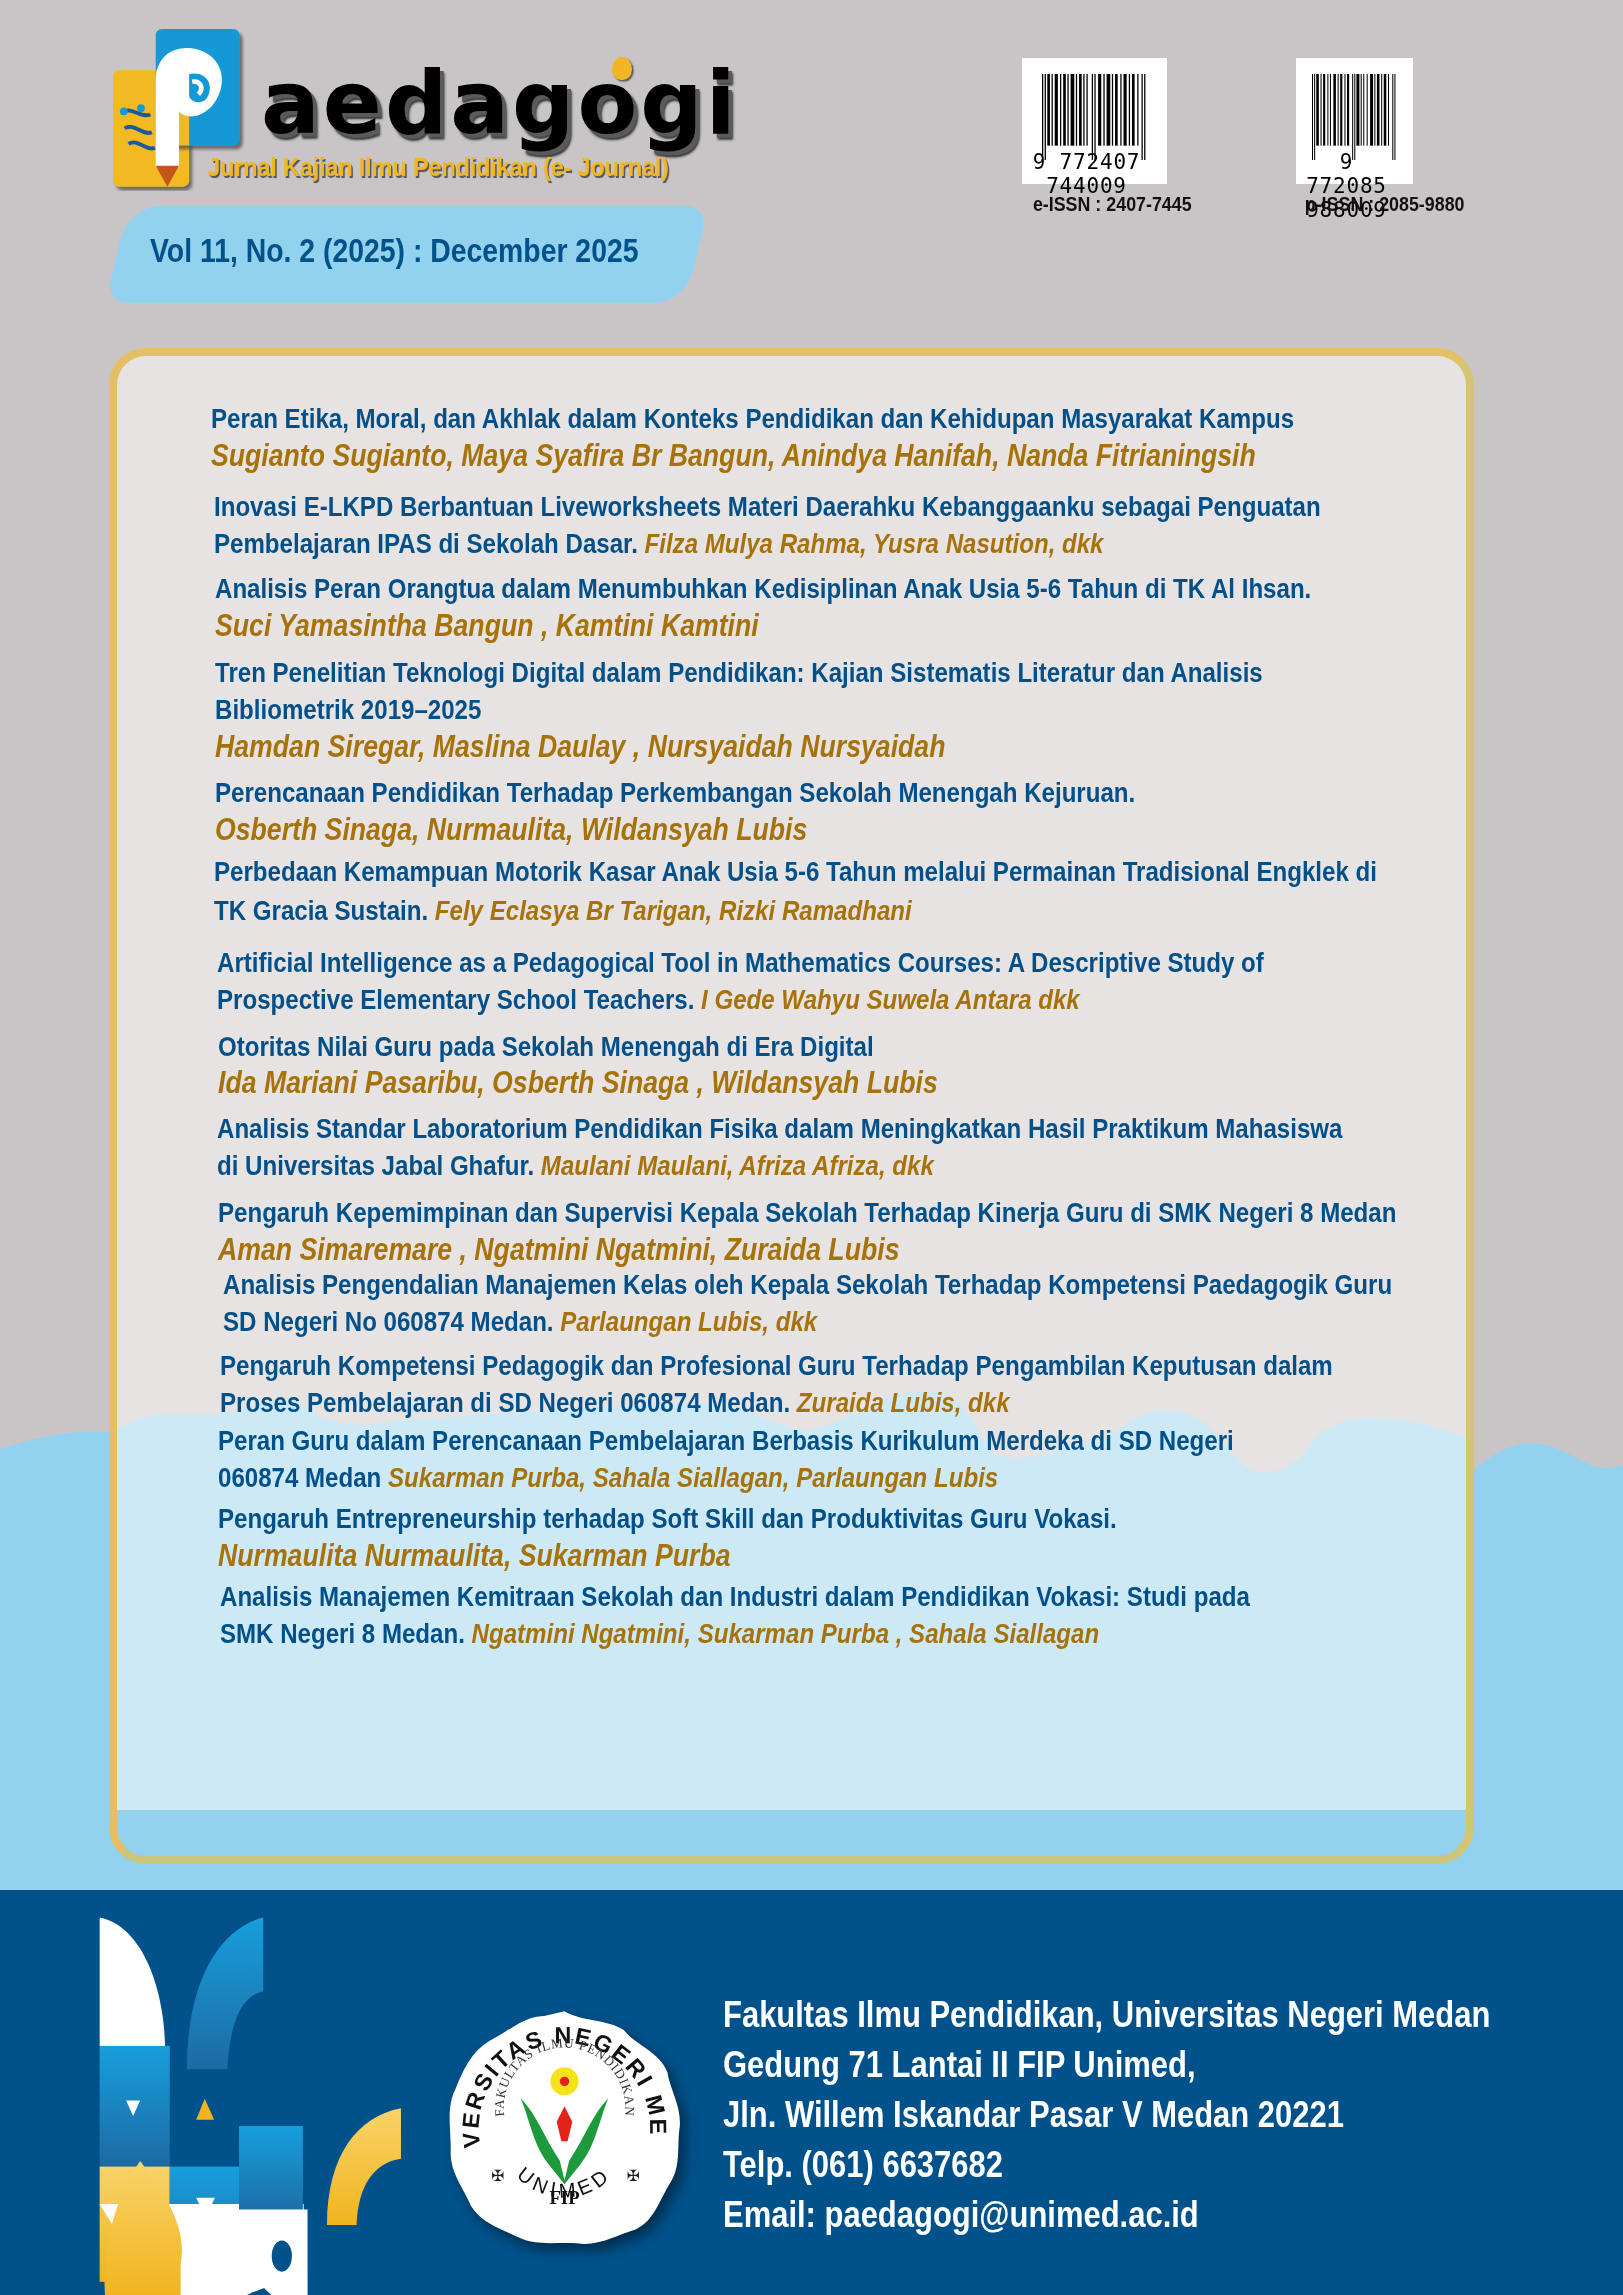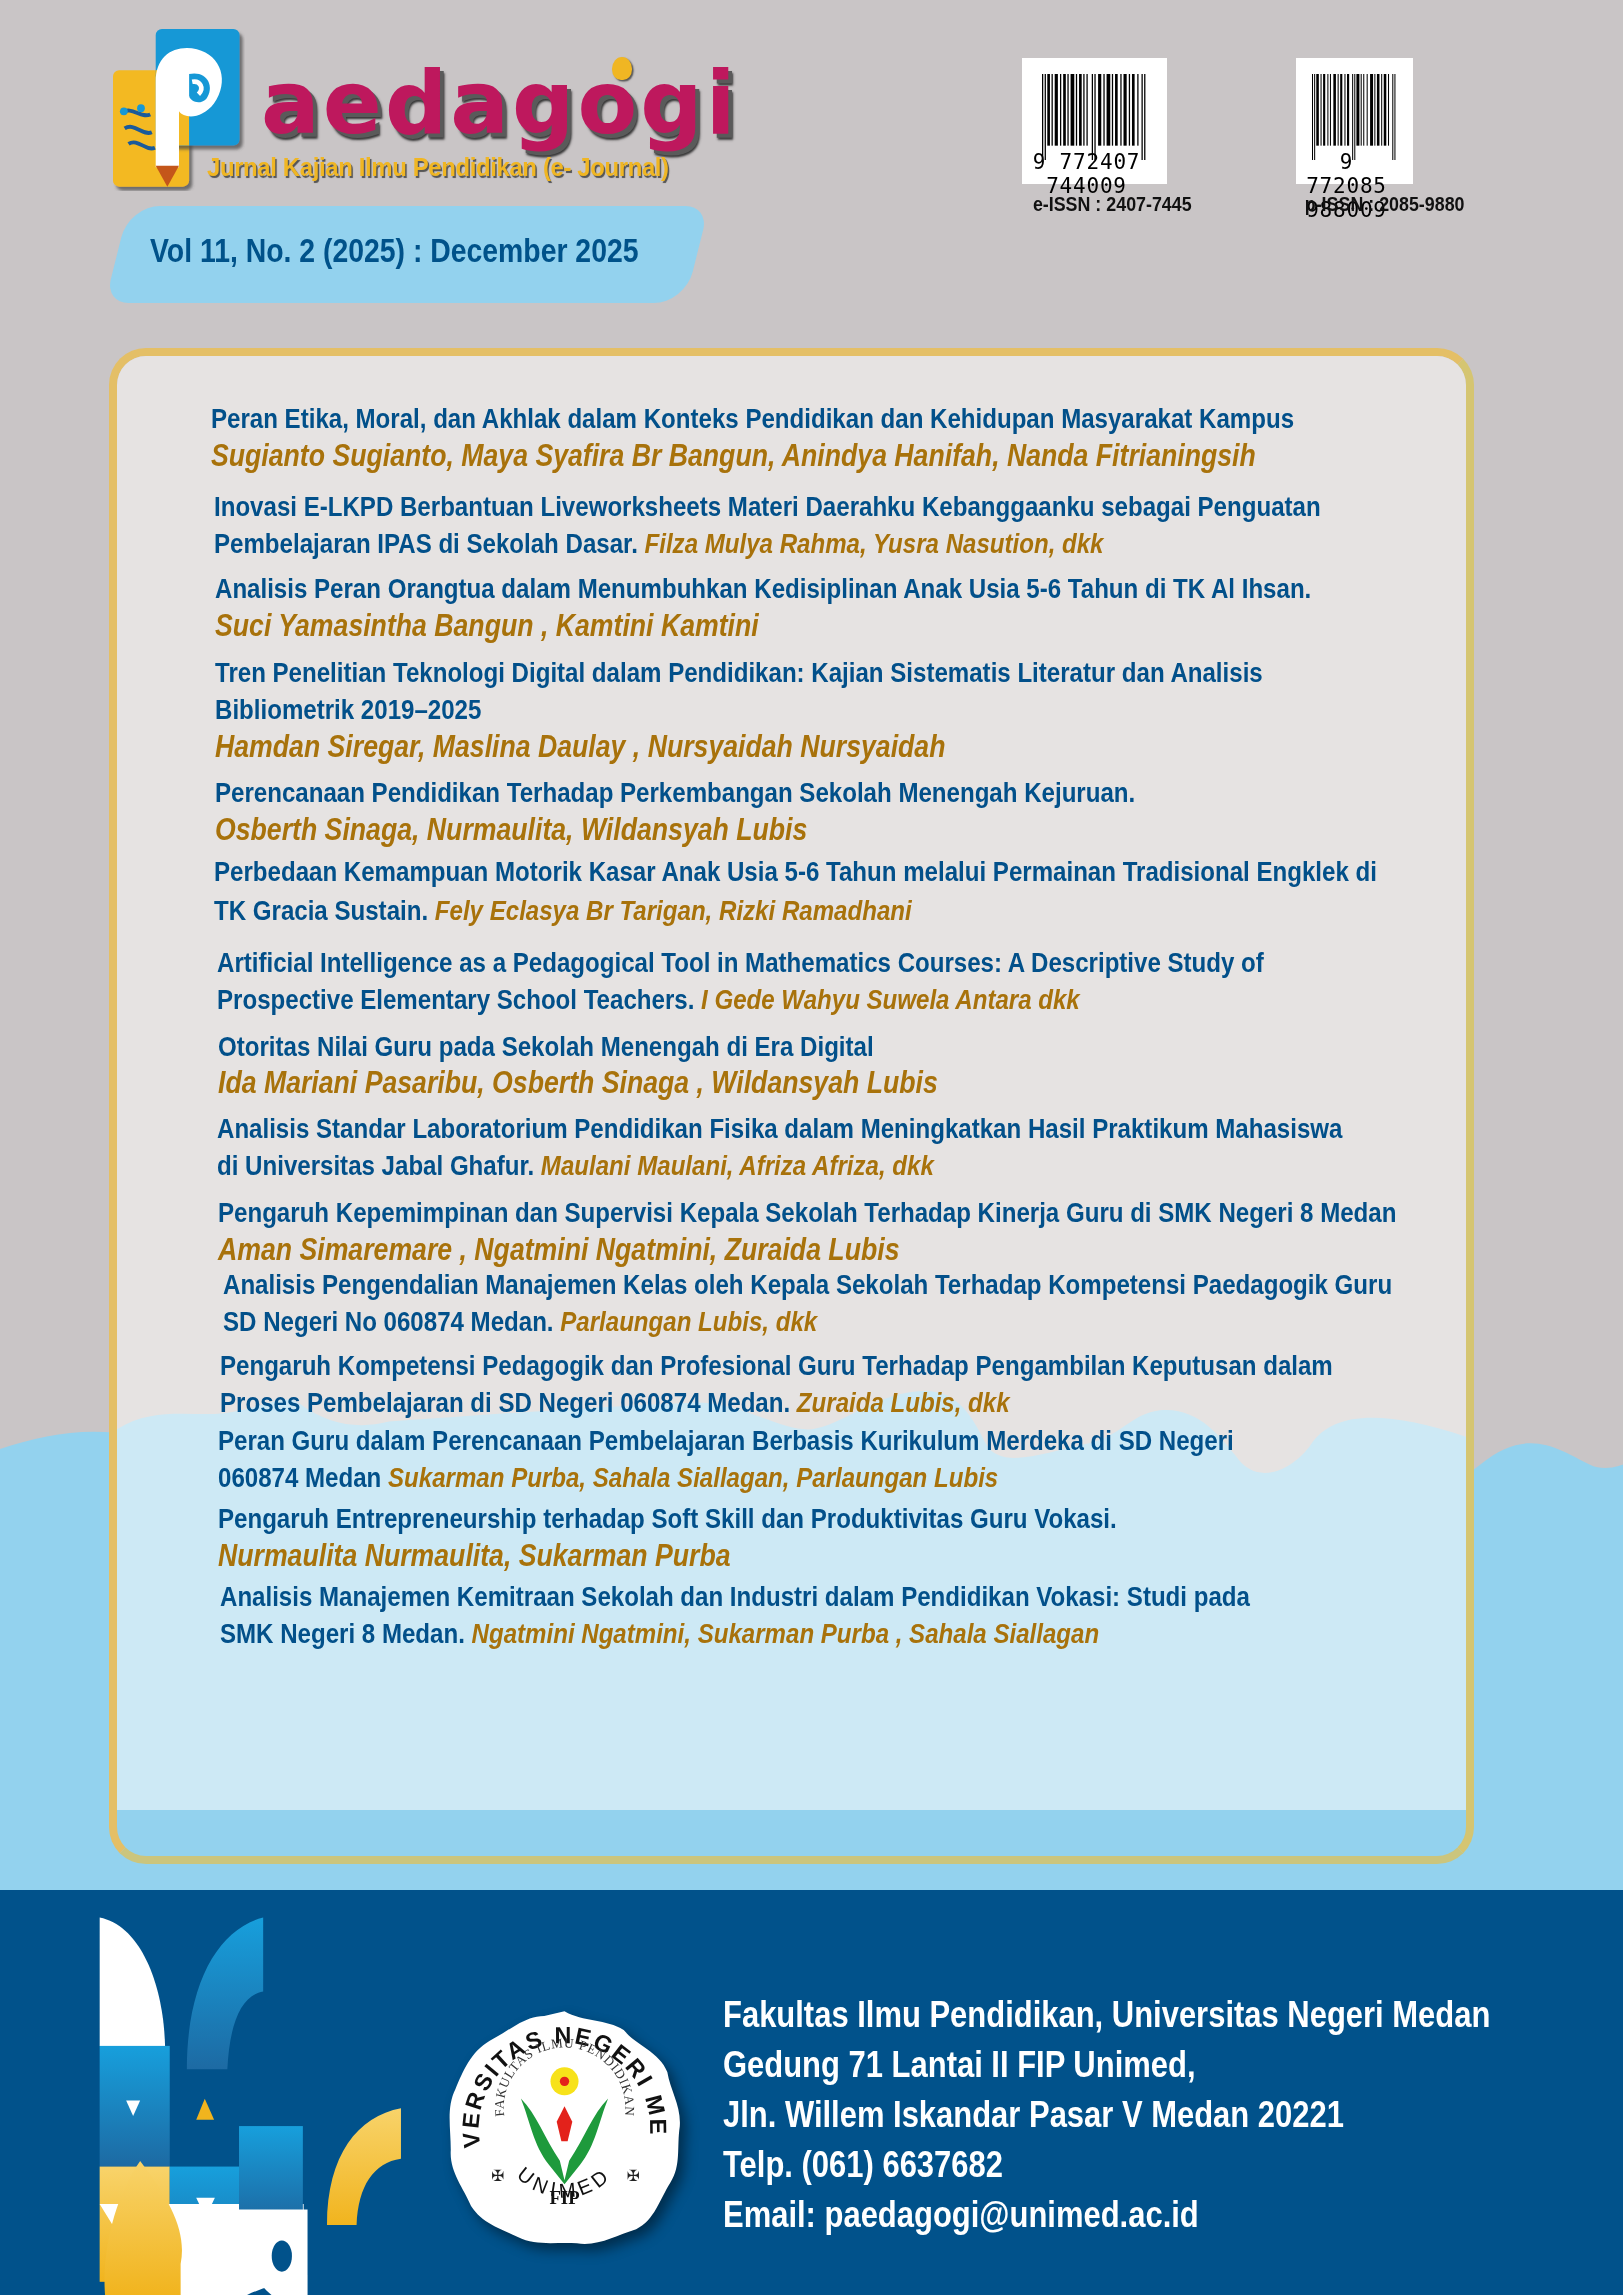--- a/index.html
+++ b/index.html
@@ -13,21 +13,21 @@
 
     
     .wave-bg { position: absolute; left: 0; top: 0; width: 1623px; height: 2295px; }
 
     
     .logo { position: absolute; left: 113px; top: 27px; width: 592px; height: 164px; }
     .logo-mark { position: absolute; left: 0; top: 0; width: 132px; height: 164px; }
     .logo-word {
       position: absolute; left: 148px; top: 33px;
       font-family: "DejaVu Sans", sans-serif; font-weight: bold;
-      font-size: 87px; color: #be185d; letter-spacing: 3.1px;
+      font-size: 87px; color: #000000; letter-spacing: 3.1px;
       text-shadow: 3.9px 3.9px 0 #5a5a5a, 4.7px 5.5px 2.3px #333;
       line-height: 1;
     }
     .logo-bulb {
       position: absolute; left: 499px; top: 30px; width: 20px; height: 23.4px;
       border-radius: 50% 50% 45% 45%; background: #f0b623;
       box-shadow: 1.6px 1.6px 1.6px #555;
     }
     .logo-sub {
       position: absolute; left: 94px; top: 125px;

